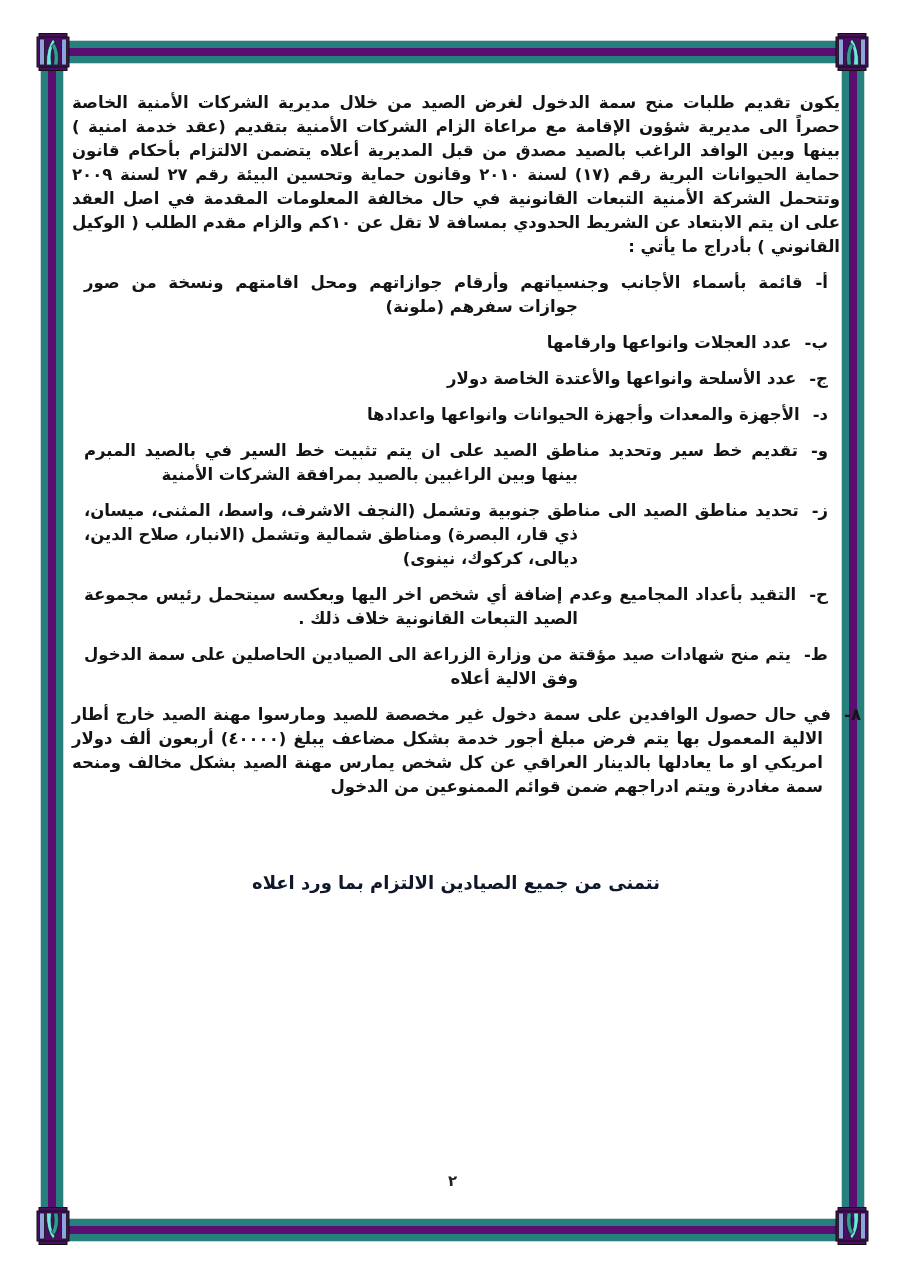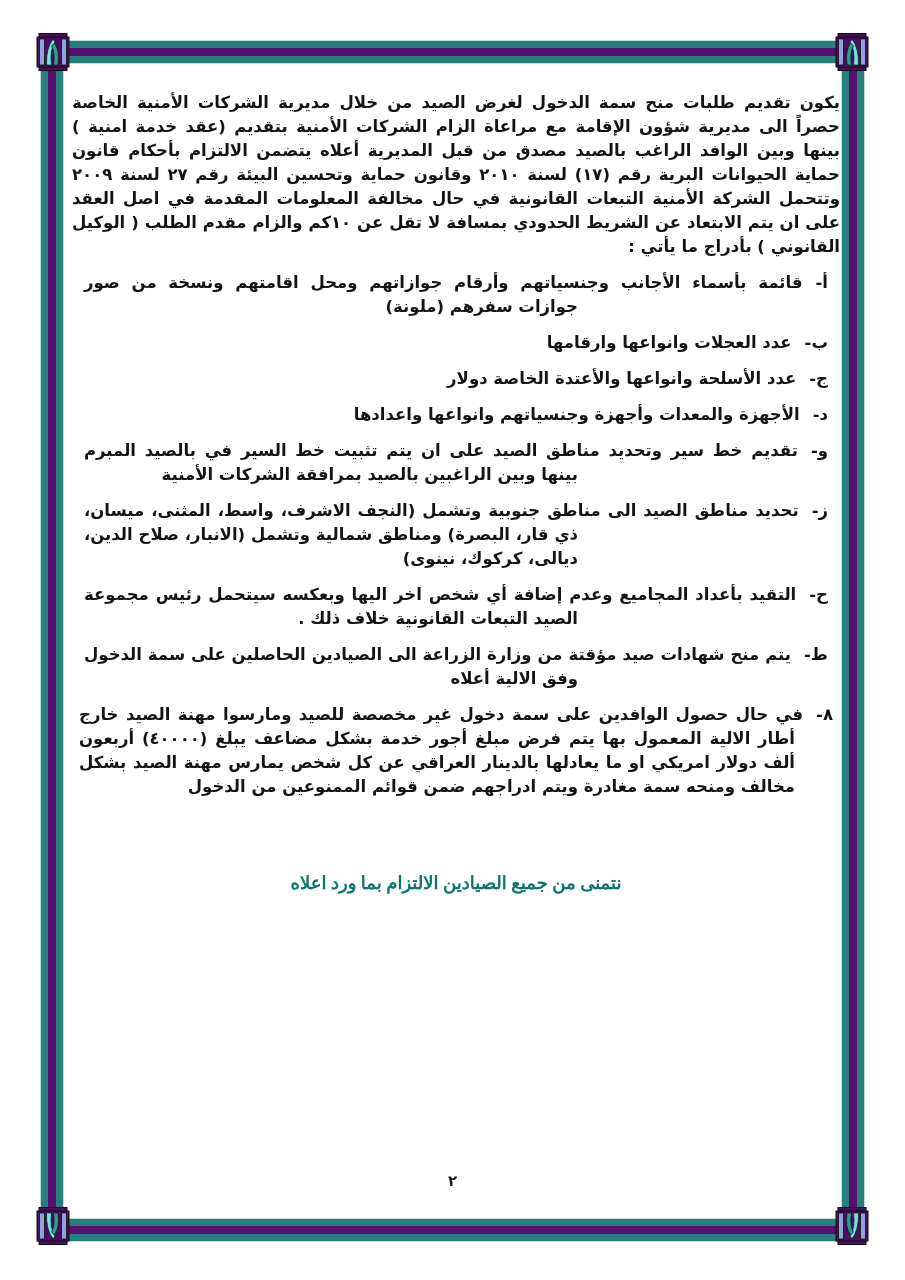--- a/index.html
+++ b/index.html
@@ -37,25 +37,25 @@
   .corner-bl{left:36px;top:1207px;transform:scaleY(-1);}
   .corner-br{left:835px;top:1207px;transform:scale(-1,-1);}
   
   .content{
     position:absolute;left:72px;top:91px;width:768px;
     direction:rtl;font-size:16.5px;line-height:24px;
     text-align:justify;
   }
   .intro{margin:0;}
   .lettered-item{margin:12px;padding-right:250px;text-indent:-250px;}
-  .numbered-item{margin:7px;padding-right:38px;text-indent:-38px;}
+  .numbered-item{margin:0;padding-right:17px;text-indent:-38px;}
   .marker{margin-left:13px;white-space:nowrap;}
   .closing-note{
     margin:72px 0 0 0;padding:0;text-align:center;text-indent:0;
-    color:#0f766e;font-size:18px;font-family:Liberation Serif, serif;
+    color:#0f172a;font-size:18px;
   }
   .page-number{
     position:absolute;left:0;top:1172px;width:905px;
     text-align:center;font-size:15px;color:#222;
   }
 </style>
 </head>
 <body>
 
 <div class="band band-h band-top"></div>
@@ -107,21 +107,21 @@
   <div class="lettered-item">
     <span class="marker">أ-</span><span>قائمة بأسماء الأجانب وجنسياتهم وأرقام جوازاتهم ومحل اقامتهم ونسخة من صور جوازات سفرهم (ملونة)</span>
   </div>
   <div class="lettered-item">
     <span class="marker">ب-</span><span>عدد العجلات وانواعها وارقامها</span>
   </div>
   <div class="lettered-item">
     <span class="marker">ج-</span><span>عدد الأسلحة وانواعها والأعتدة الخاصة دولار</span>
   </div>
   <div class="lettered-item">
-    <span class="marker">د-</span><span>الأجهزة والمعدات وأجهزة وجنسياتهم وانواعها واعدادها</span>
+    <span class="marker">د-</span><span>الأجهزة والمعدات وأجهزة الحيوانات وانواعها واعدادها</span>
   </div>
   <div class="lettered-item">
     <span class="marker">و-</span><span>تقديم خط سير وتحديد مناطق الصيد على ان يتم تثبيت خط السير في بالصيد المبرم بينها وبين الراغبين بالصيد بمرافقة الشركات الأمنية</span>
   </div>
   <div class="lettered-item">
     <span class="marker">ز-</span><span>تحديد مناطق الصيد الى مناطق جنوبية وتشمل (النجف الاشرف، واسط، المثنى، ميسان، ذي قار، البصرة) ومناطق شمالية وتشمل (الانبار، صلاح الدين، ديالى، كركوك، نينوى)</span>
   </div>
   <div class="lettered-item">
     <span class="marker">ح-</span><span>التقيد بأعداد المجاميع وعدم إضافة أي شخص اخر اليها وبعكسه سيتحمل رئيس مجموعة الصيد التبعات القانونية خلاف ذلك .</span>
   </div>

